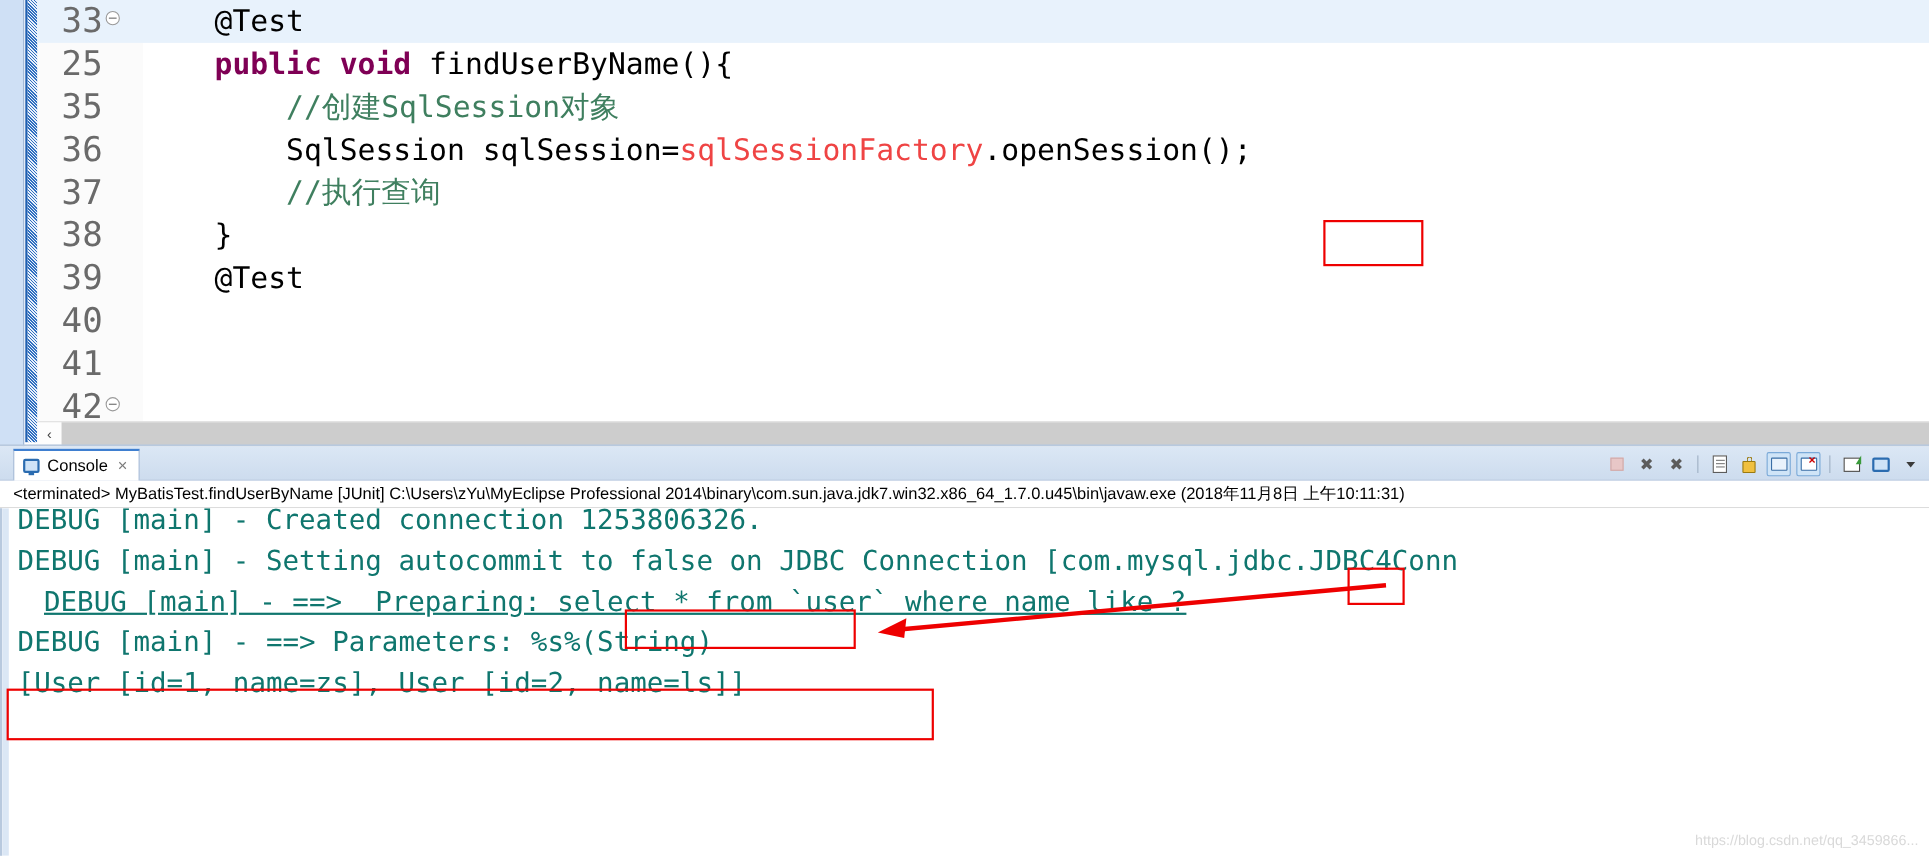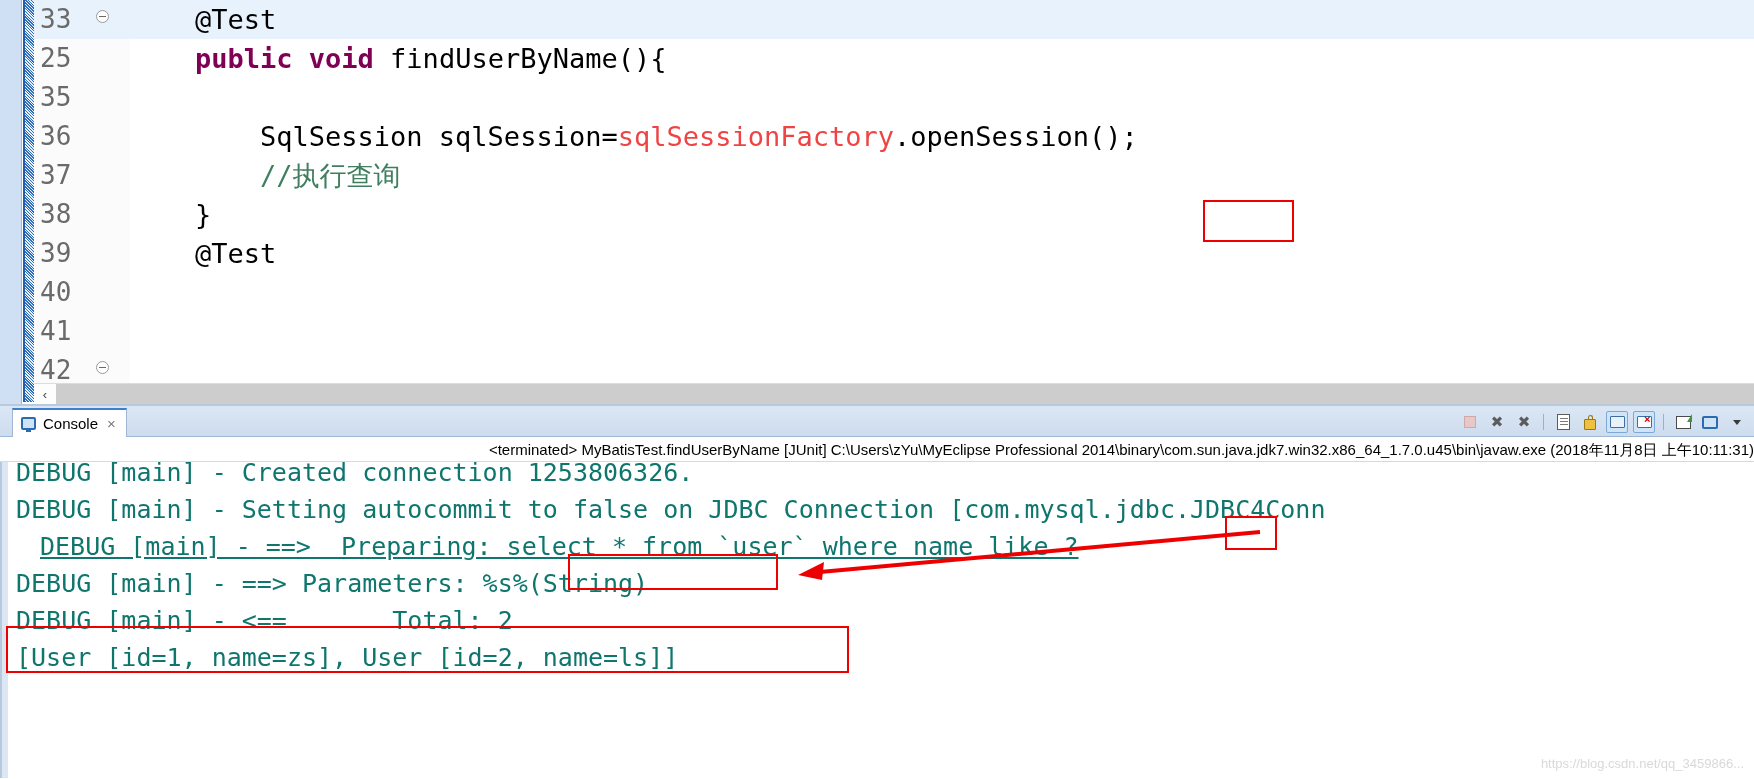--- a/index.html
+++ b/index.html
@@ -66,29 +66,29 @@
     line-height: 39px;
     white-space: pre;
     font-family: "DejaVu Sans Mono", monospace;
     font-size: 27px;
     color: #000000;
   }
   .code-line.highlighted { background: #e8f2fc; }
 
   .ln {
     position: absolute;
-    left: 0;
+    left: 16px;
     width: 86px;
     text-align: left;
     padding-left: 6px;
     box-sizing: border-box;
     height: 39px;
     line-height: 39px;
     font-family: "DejaVu Sans Mono", monospace;
-    font-size: 26px;
+    font-size: 31px;
     color: #6a6a6a;
   }
   .ln-row { position: relative; height: 39px; }
   .ln-row.highlighted { background: #e8f2fc; }
   .fold {
     position: absolute;
     left: 62px;
     top: 10px;
     width: 13px; height: 13px;
     border: 1px solid #9a9a9a;
@@ -311,21 +311,20 @@
     height: 25px;
     line-height: 25px;
     padding-left: 12px;
     font-size: 15px;
     color: #000;
     background: #ffffff;
     white-space: nowrap;
     overflow: hidden;
     border-bottom: 1px solid #d9d9d9;
     box-sizing: border-box;
-    text-align: right;
   }
 
   .console-body {
     position: relative;
     height: 316px;
     background: #ffffff;
     overflow: hidden;
     box-sizing: border-box;
     border-left: 2px solid #b8c9de;
   }
@@ -410,21 +409,21 @@
     </div>
     <div class="ln-row">
       <span class="ln">42</span>
       <span class="fold"></span>
     </div>
   </div>
 
   <div class="code-area">
     <div class="code-line highlighted"><span class="plain">    </span><span class="plain">@Test</span></div>
     <div class="code-line"><span class="plain">    </span><span class="kw">public void </span><span class="plain">findUserByName(){</span></div>
-    <div class="code-line"><span class="plain">        </span></div>
+    <div class="code-line"><span class="plain">        </span><span class="cmt">//创建SqlSession对象</span></div>
     <div class="code-line"><span class="plain">        SqlSession sqlSession=</span><span class="fld">sqlSessionFactory</span><span class="plain">.openSession();</span></div>
     <div class="code-line"><span class="plain">        </span><span class="cmt">//执行查询</span></div>
     <div class="code-line"><span class="plain">    }</span></div>
     <div class="code-line"><span class="plain">    </span><span class="plain">@Test</span></div>
   </div>
 
   <div class="editor-hscroll">
     <span class="hs-arrow">‹</span>
     <span class="hs-track"></span>
   </div>
@@ -478,21 +477,20 @@
 
   <div class="console-status">&lt;terminated&gt; MyBatisTest.findUserByName [JUnit] C:\Users\zYu\MyEclipse Professional 2014\binary\com.sun.java.jdk7.win32.x86_64_1.7.0.u45\bin\javaw.exe (2018年11月8日 上午10:11:31)</div>
 
   <div class="console-body">
     <div class="console-scroll-left"></div>
     <div class="console-lines">
       <div class="cline"><span>DEBUG [main] - Created connection 1253806326.</span></div>
       <div class="cline"><span>DEBUG [main] - Setting autocommit to false on JDBC Connection [com.mysql.jdbc.JDBC4Conn</span></div>
       <div class="cline"><span class="ul">DEBUG [main] - ==&gt;  Preparing: select * from `user` where name like ?</span></div>
       <div class="cline"><span>DEBUG [main] - ==&gt; Parameters: %s%(String)</span></div>
-      <div class="cline"><span>DEBUG [main] - &lt;==       Total: 2</span></div>
       <div class="cline"><span>[User [id=1, name=zs], User [id=2, name=ls]]</span></div>
     </div>
   </div>
 
   <div class="watermark">https://blog.csdn.net/qq_3459866...</div>
 </div>
 
 <div class="redbox" style="left:1203px; top:200px; width:91px; height:42px;"></div>
 
 <div class="redbox" style="left:1225px; top:516px; width:52px; height:34px;"></div>

